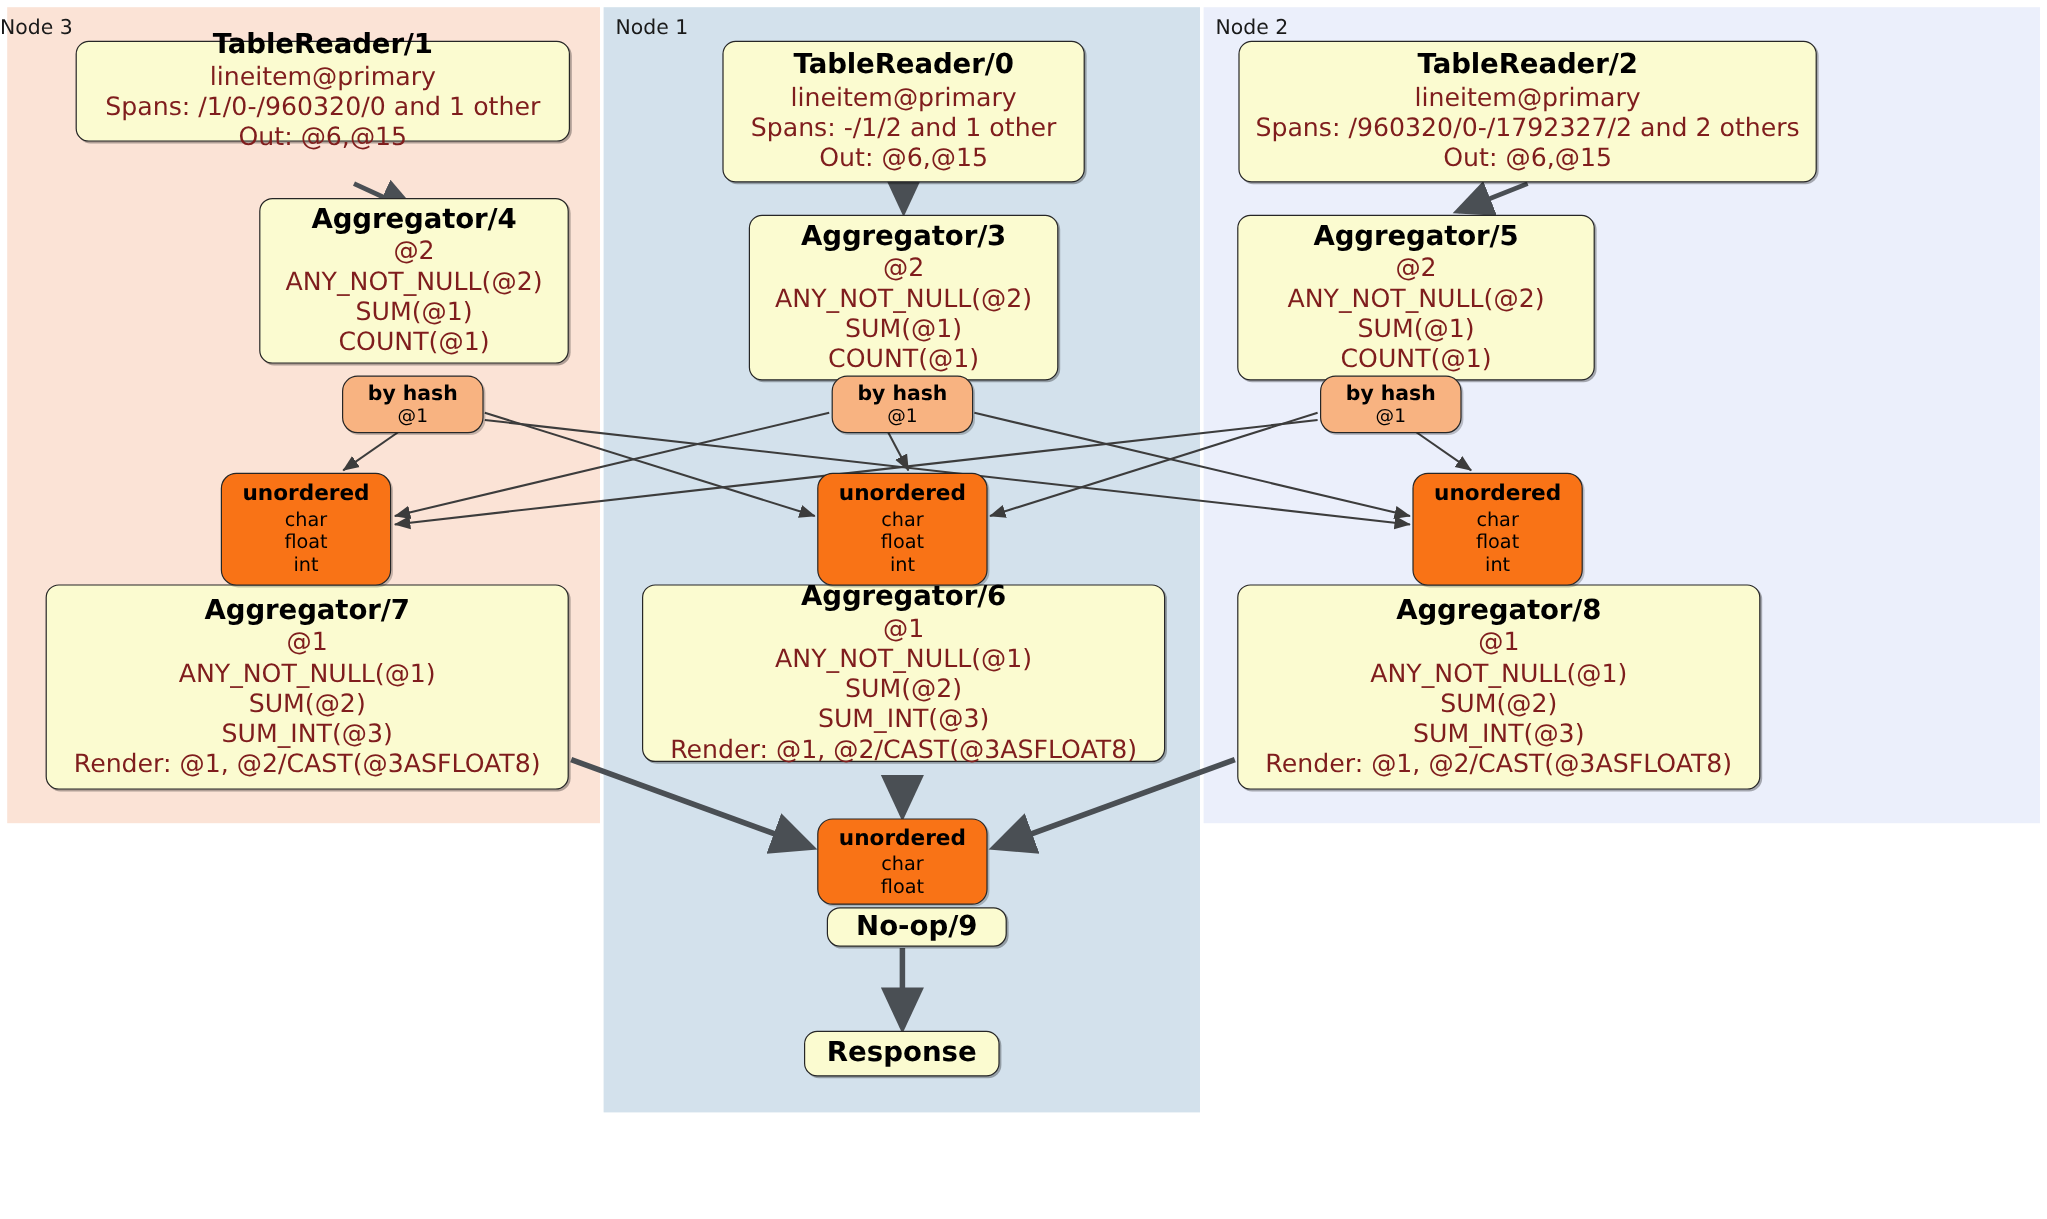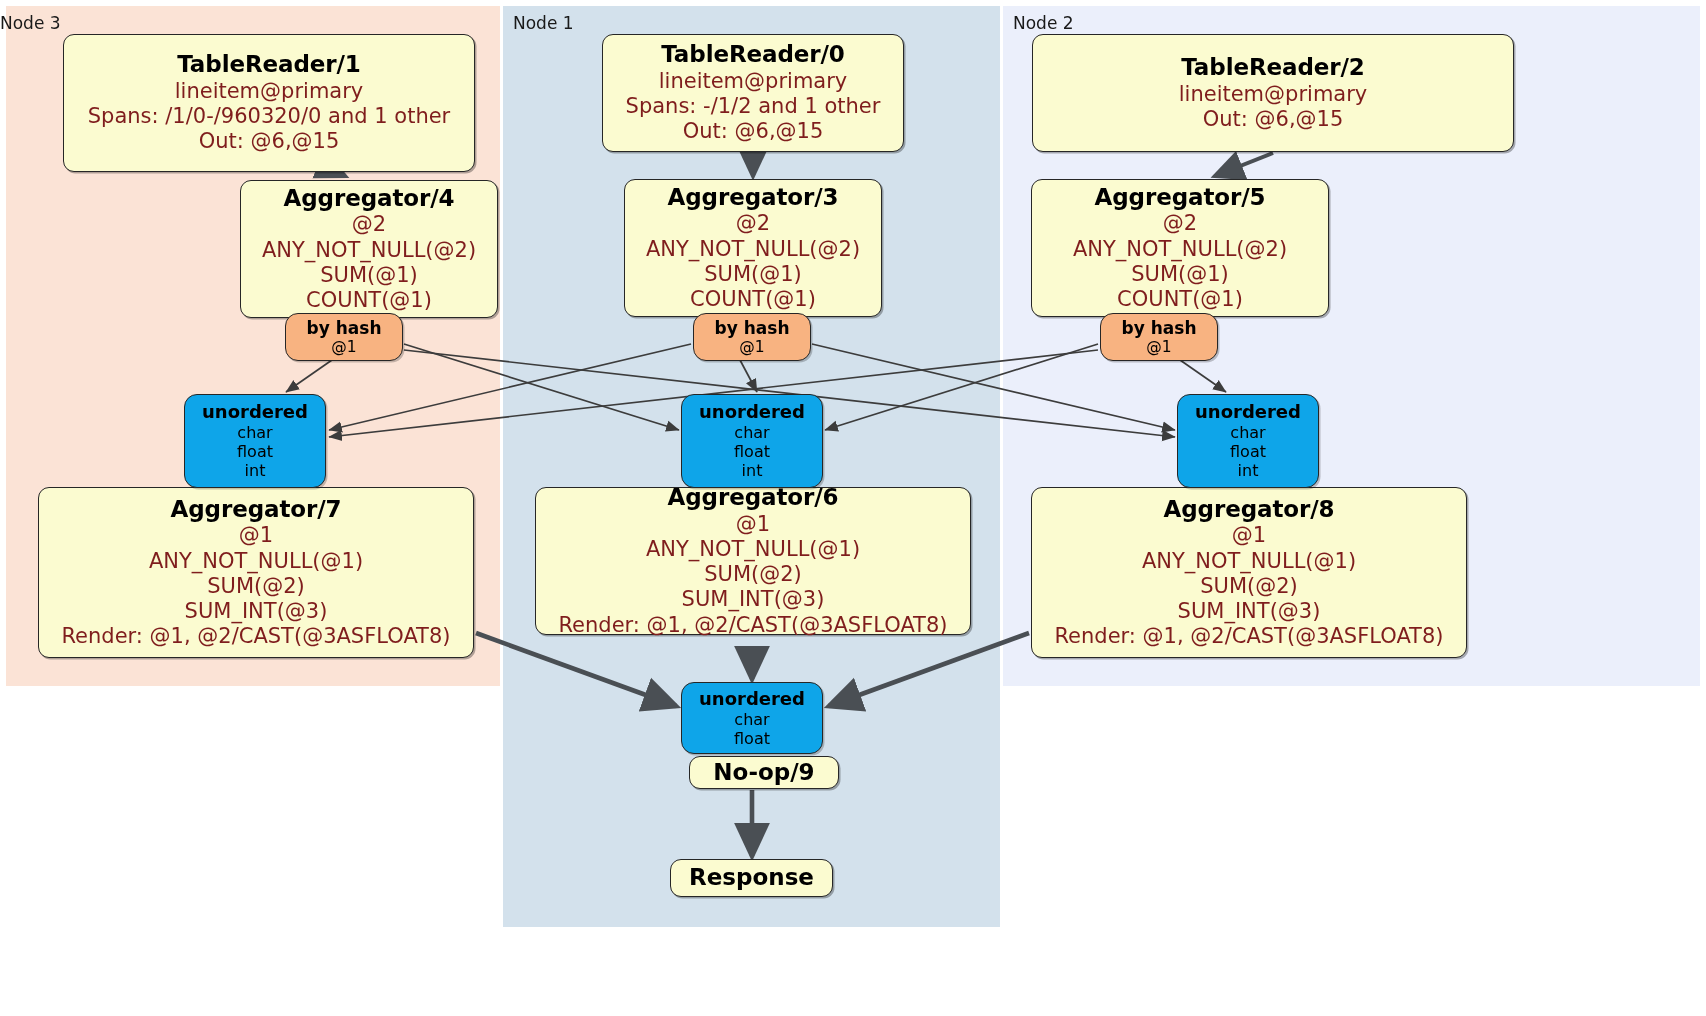--- a/index.html
+++ b/index.html
@@ -58,21 +58,21 @@
     background: #fbfbd0;
     border-radius: 11px;
     box-shadow: 1.5px 1.5px 0 rgba(0,0,0,0.30);
   }
   .router {
     background: #f8b381;
     border-radius: 13px;
     box-shadow: 1.5px 1.5px 0 rgba(0,0,0,0.22);
   }
   .synch {
-    background: #0ea5e9;
+    background: #f97316;
     border-radius: 13px;
     box-shadow: 1.5px 1.5px 0 rgba(0,0,0,0.22);
   }
 
   .ttl {
     font-weight: bold;
     font-size: 23px;
     color: #000;
     letter-spacing: -0.1px;
   }
@@ -164,38 +164,39 @@
 
       <path d="M752,660 L752,679" stroke="#4a4f54" stroke-width="4.6" fill="none" marker-end="url(#arrThick)"></path>
 
       <path d="M1029,633 L829,706" stroke="#4a4f54" stroke-width="4.6" fill="none" marker-end="url(#arrThick)"></path>
 
       <path d="M752,790 L752,856" stroke="#4a4f54" stroke-width="4.6" fill="none" marker-end="url(#arrThick)"></path>
     </g>
   </svg>
 
   <div id="boxes-layer">
-      <div class="box proc" style="left: 63px; top: 34px; width: 412px; height: 138px;">
+      <div class="box proc" style="left: 63px; top: 34px; width: 412px; height: 84px;">
         <div class="ttl">TableReader/1</div>
         <div class="ln">lineitem@primary</div>
         <div class="ln">Spans: /1/0-/960320/0 and 1 other</div>
         <div class="ln">Out: @6,@15</div>
       </div>
       <div class="box proc" style="left: 602px; top: 34px; width: 302px; height: 118px;">
         <div class="ttl">TableReader/0</div>
         <div class="ln">lineitem@primary</div>
         <div class="ln">Spans: -/1/2 and 1 other</div>
         <div class="ln">Out: @6,@15</div>
       </div>
       <div class="box proc" style="left: 1032px; top: 34px; width: 482px; height: 118px;">
         <div class="ttl">TableReader/2</div>
         <div class="ln">lineitem@primary</div>
+        <div class="ln">Spans: /960320/0-/1792327/2 and 2 others</div>
         <div class="ln">Out: @6,@15</div>
       </div>
-      <div class="box proc" style="left: 216px; top: 180px; width: 258px; height: 138px; margin-left: 24px;">
+      <div class="box proc" style="left: 216px; top: 165px; width: 258px; height: 138px;">
         <div class="ttl">Aggregator/4</div>
         <div class="ln">@2</div>
         <div class="ln">ANY_NOT_NULL(@2)</div>
         <div class="ln">SUM(@1)</div>
         <div class="ln">COUNT(@1)</div>
       </div>
       <div class="box proc" style="left: 624px; top: 179px; width: 258px; height: 138px;">
         <div class="ttl">Aggregator/3</div>
         <div class="ln">@2</div>
         <div class="ln">ANY_NOT_NULL(@2)</div>

